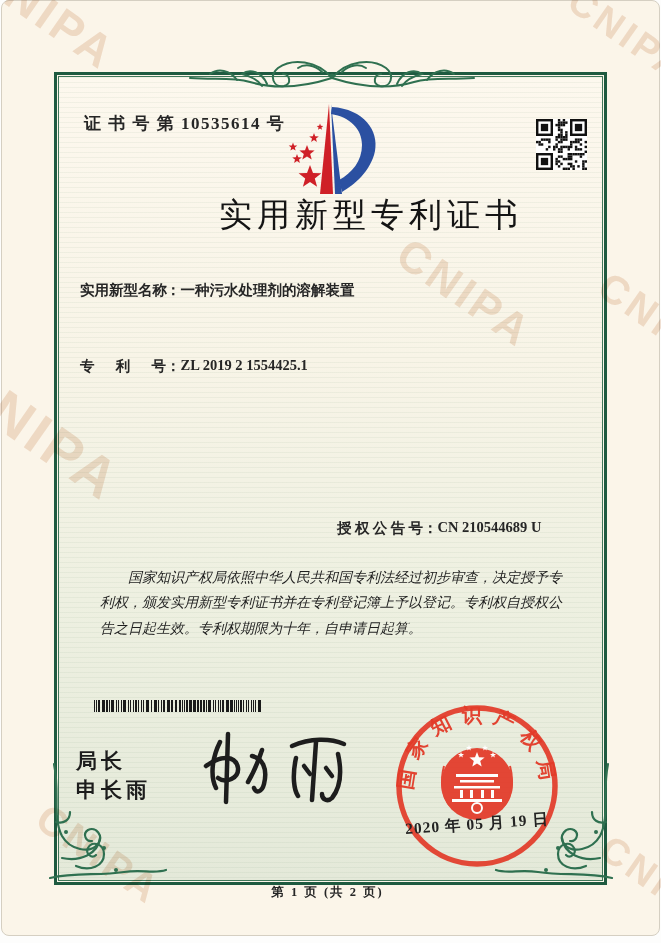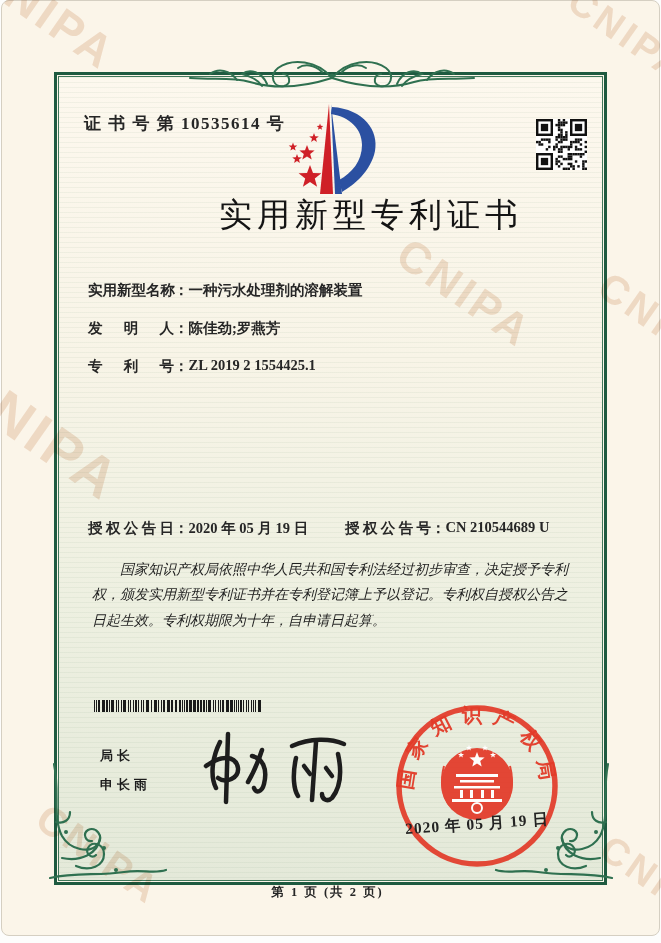--- a/index.html
+++ b/index.html
@@ -17,30 +17,30 @@
          opacity:.8;}
   
   .wm-layer{position:absolute;inset:0;z-index:2;pointer-events:none;mix-blend-mode:multiply;}
   .wm{position:absolute;font-family:"Liberation Sans",sans-serif;font-weight:700;
       color:#f0ddcf;letter-spacing:4px;transform:rotate(35deg);opacity:.85;}
   
   .content{position:absolute;inset:0;z-index:3;}
   .cert-no{position:absolute;left:84px;top:112px;font-size:17px;letter-spacing:1.5px;font-weight:600;}
   .title{position:absolute;left:42px;width:658px;top:193px;text-align:center;
          font-size:33px;font-weight:400;letter-spacing:5px;color:#141414;}
-  .row{position:absolute;left:88px;font-size:14.5px;font-weight:600;white-space:nowrap;}
+  .row{position:absolute;left:80px;font-size:14.5px;font-weight:600;white-space:nowrap;}
   .lbl{display:inline-block;width:86px;text-align:justify;text-align-last:justify;vertical-align:top;}
   .val{display:inline-block;vertical-align:top;}
   .val.wrap{white-space:normal;width:382px;line-height:1.55;}
   .grant2{position:absolute;left:257px;top:0;}
   .paras{position:absolute;left:86px;top:551px;width:498px;font-size:14px;line-height:1.82;
          font-style:italic;color:#1f1f1f;}
-  .paras p{margin:6px;text-indent:2em;}
-  .signer{position:absolute;left:100px;font-family:"Liberation Sans",sans-serif;
-          font-size:13px;font-weight:700;letter-spacing:4px;color:#1c1c1c;}
+  .paras p{margin:14px;text-indent:2em;}
+  .signer{position:absolute;left:76px;font-family:"Liberation Sans",sans-serif;
+          font-size:21px;font-weight:700;letter-spacing:4px;color:#1c1c1c;}
   .page-ind{position:absolute;left:54px;width:547px;top:852px;text-align:center;
             font-size:12.5px;letter-spacing:2px;font-weight:600;margin-top:32px;}
   .footer-note{position:absolute;left:0;width:585px;top:944px;text-align:center;
             font-size:13.5px;font-style:italic;letter-spacing:2px;font-weight:700;}
   .seal-wrap{mix-blend-mode:multiply;}
   svg{display:block;}
 </style>
 </head>
 <body>
 
@@ -237,30 +237,24 @@
         <rect x="0" y="34" width="17" height="17" fill="#111"></rect>
         <rect x="2.4285714285714284" y="36.42857142857142" width="12.142857142857142" height="12.142857142857142" fill="#fff"></rect>
         <rect x="4.857142857142857" y="38.857142857142854" width="7.285714285714285" height="7.285714285714285" fill="#111"></rect>
       </svg>
 
     <div class="title">实用新型专利证书</div>
 
     <div class="row" style="top:281px">
       <span class="lbl">实用新型名称</span><span>：</span><span class="val">一种污水处理剂的溶解装置</span>
     </div>
-    <div class="row" style="top:319px">
-      <span class="lbl">发明人</span><span>：</span><span class="val">陈佳劲;罗燕芳</span>
-    </div>
     <div class="row" style="top:357px">
       <span class="lbl">专利号</span><span>：</span><span class="val">ZL 2019 2 1554425.1</span>
     </div>
     <div class="row" style="top:519px">
-      <span>
-        <span class="lbl">授权公告日</span><span>：</span><span class="val">2020 年 05 月 19 日</span>
-      </span>
       <span class="grant2">
         <span class="lbl">授权公告号</span><span>：</span><span class="val">CN 210544689 U</span>
       </span>
     </div>
 
     <div class="paras">
       <p>国家知识产权局依照中华人民共和国专利法经过初步审查，决定授予专利权，颁发实用新型专利证书并在专利登记簿上予以登记。专利权自授权公告之日起生效。专利权期限为十年，自申请日起算。</p>
     </div>
 
     <svg id="barcode" style="position:absolute;left:94px;top:700px;" width="172" height="12" viewBox="0 0 172 12">

